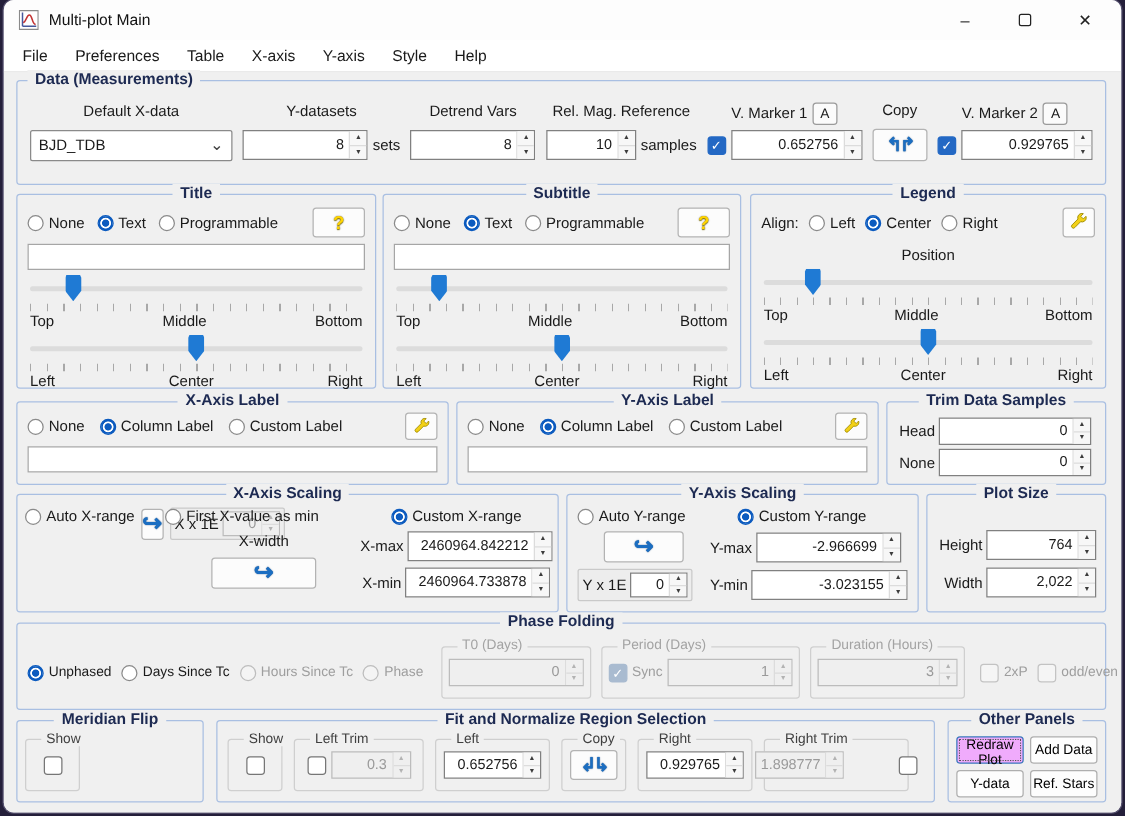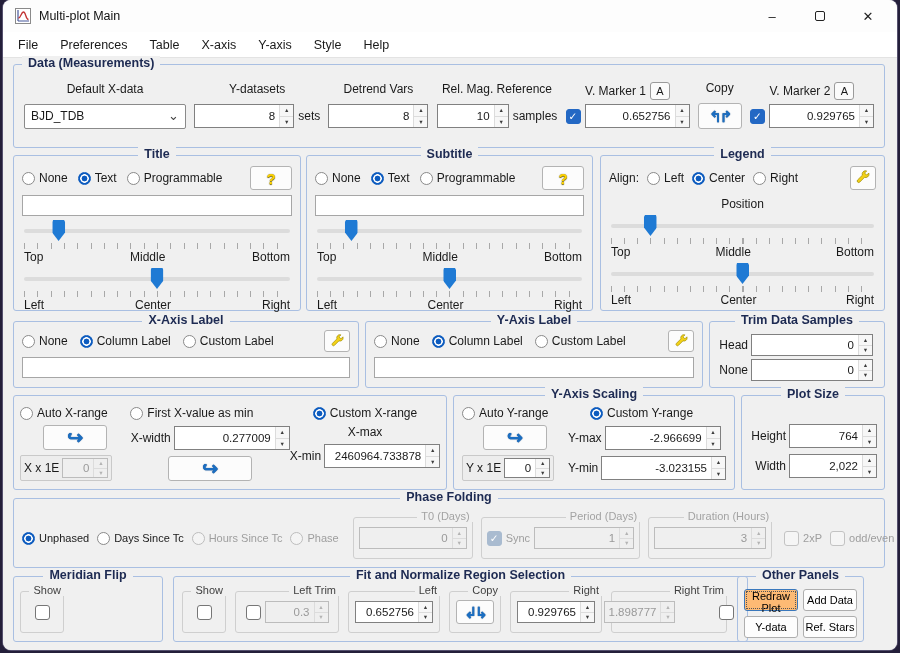--- a/index.html
+++ b/index.html
@@ -17,21 +17,21 @@
   .menubar { height:26px; background:#ffffff; border-bottom:1px solid #e3e3e3; display:flex; align-items:center; padding-left:15px; }
   .mi { padding:3px 11px; font-size:12.5px; }
   .mi:first-child { padding-left:0; }
   
   .content { position:relative; height:592px; background:#f0f0f0; }
   .gb { position:absolute; border:1px solid #a9bfe2; border-radius:3px; }
   .gbt { position:absolute; top:-9px; left:0; width:100%; text-align:center; line-height:15px; pointer-events:none; }
   .gbt span { background:#f0f0f0; padding:0 6px; font-weight:700; font-size:12.5px; color:#1d2a52; }
   .gbt.tl { text-align:left; padding-left:8px; }
   .sgb { position:relative; border:1px solid #cfcfcf; border-radius:3px; height:42px; display:flex; align-items:center; justify-content:center; gap:4px; padding:0 5px; }
-  .sgt { position:absolute; top:-8px; left:2px; width:100%; text-align:right; line-height:13px; pointer-events:none; }
+  .sgt { position:absolute; top:-8px; left:12px; width:100%; text-align:left; line-height:13px; pointer-events:none; }
   .sgt span { background:#f0f0f0; padding:0 4px; font-size:11px; color:#3f3f3f; }
   .sgb.dis .sgt span { color:#a3a3a3; }
   
   .combo { display:inline-flex; align-items:center; background:#fff; border:1px solid #8a8a8a; border-radius:2px; height:25px; padding:0 6px; }
   .combo .cv { flex:1; font-size:12px; }
   .combo .chev { color:#444; font-size:13px; line-height:10px; }
   .spin { display:inline-flex; align-items:stretch; border:1px solid #808080; background:#fff; height:24px; font-size:11.5px; }
   .spin .v { flex:1; display:flex; align-items:center; justify-content:flex-end; padding:0 4px; white-space:nowrap; }
   .spin .btns { width:14px; display:flex; flex-direction:column; border-left:1px solid #dcdcdc; }
   .spin .btns i { flex:1; display:flex; align-items:center; justify-content:center; font-style:normal; font-size:5.5px; color:#3c3c3c; background:#f7f7f7; }
@@ -46,21 +46,21 @@
   .rb.disb { border-color:#bdbdbd; background:#f4f4f4; }
   .radio.disl .rtxt { color:#9e9e9e; }
   .cb { width:15px; height:15px; border:1px solid #767676; border-radius:3px; background:#fff; display:inline-flex; align-items:center; justify-content:center; font-size:10.5px; color:#fff; flex:0 0 15px; }
   .cb.on { background:#2368c4; border-color:#2368c4; }
   .cb.on::after { content:"✓"; }
   .cb.dison { background:#a9bbd0; border-color:#a9bbd0; }
   .cb.dison::after { content:"✓"; }
   .cb.disoff { border-color:#c3c3c3; background:#f5f5f5; }
   .txtin { display:block; height:21px; border:1px solid #a6a6a6; background:#fff; width:calc(100% - 16px); margin:5px 8px 0; font:inherit; padding:0 4px; }
   .btn { border:1px solid #aeaeae; border-radius:3px; background:#fdfdfd; font-family:inherit; font-size:11.5px; height:22px; }
-  .btn.focusbtn { background:#fdba74; border-color:#3a78bc; outline:1px dotted #555; outline-offset:-3px; }
+  .btn.focusbtn { background:#f0abfc; border-color:#3a78bc; outline:1px dotted #555; outline-offset:-3px; }
   .iconbtn { border:1px solid #b3b3b3; border-radius:3px; background:#fcfcfc; display:inline-flex; align-items:center; justify-content:center; }
   .qmark { color:#ffd400; font-weight:700; font-size:15px; text-shadow:0 1px 1px #7a6a00, 0 0 1px #555; }
   .arr { color:#1b6ec2; font-weight:700; font-size:19px; line-height:1; text-shadow:0 0 1px #0a3a70; }
   .arr.sm { font-size:15px; letter-spacing:-2px; }
   .abtn { width:20px; height:18px; border:1px solid #9a9a9a; border-radius:3px; background:#fbfbfb; font-size:11px; display:inline-flex; align-items:center; justify-content:center; margin-left:4px; }
   
   .sldblk { margin:4px 10px 0; }
   .sld { position:relative; height:22px; }
   .sld .track { position:absolute; left:0; right:0; top:9px; height:4px; background:#dcdcdc; border-radius:2px; }
   .sld .handle { position:absolute; top:0; width:13px; height:21px; background:#1f7ad4; transform:translateX(-50%); clip-path:polygon(8% 0,92% 0,100% 10%,100% 60%,50% 100%,0 60%,0 10%); }
@@ -402,22 +402,23 @@
           <span class="v">0</span>
           <span class="btns">
               <i class="su"></i>
               <i class="sd"></i>
             </span>
         </div>
       </div>
     </div>
 
     <div class="gb" style="left:10px; top:337px; width:434px; height:95px;">
+      <div class="gbt"><span>X-Axis Scaling</span></div>
       <div class="row" style="align-items:flex-start; padding:10px 6px 0; justify-content:space-between;">
-        <div style="width:112px; display:flex; flex-direction:column; gap:5px; align-items:center;justify-content:flex-end;">
+        <div style="width:112px; display:flex; flex-direction:row; gap:5px; align-items:center;">
           <label class="radio" style="align-self:flex-start;">
               <span class="rb"></span>
               <span class="rtxt">Auto X-range</span>
             </label>
           <button class="iconbtn" style="width:64px;height:25px;">
               <span class="arr">↪</span>
             </button>
           <div class="expbox" style="align-self:flex-start;">
             <span class="ll">X x 1E</span>
             <div class="spin dis" style="width:46px;height:20px;">
@@ -429,39 +430,39 @@
             </div>
           </div>
         </div>
         <div style="width:162px; display:flex; flex-direction:column; gap:6px; align-items:center;">
           <label class="radio" style="align-self:flex-start;">
               <span class="rb"></span>
               <span class="rtxt">First X-value as min</span>
             </label>
           <div class="lr">
             <span class="ll">X-width</span>
-            <div class="spin" style="width:116px;">
-              <span class="v">0.277009</span>
-              <span class="btns">
-                  <i class="su"></i>
-                  <i class="sd"></i>
-                </span>
-            </div>
           </div>
           <button class="iconbtn" style="width:84px;height:25px;">
               <span class="arr">↪</span>
             </button>
         </div>
         <div style="width:150px; display:flex; flex-direction:column; gap:5px;align-items:center;">
           <label class="radio">
               <span class="rb sel"></span>
               <span class="rtxt">Custom X-range</span>
             </label>
           <div class="lr">
             <span class="ll">X-max</span>
+            <div class="spin" style="width:116px;">
+              <span class="v">2460964.842212</span>
+              <span class="btns">
+                  <i class="su"></i>
+                  <i class="sd"></i>
+                </span>
+            </div>
           </div>
           <div class="lr">
             <span class="ll">X-min</span>
             <div class="spin" style="width:116px;">
               <span class="v">2460964.733878</span>
               <span class="btns">
                   <i class="su"></i>
                   <i class="sd"></i>
                 </span>
             </div>
@@ -668,21 +669,21 @@
             <span class="btns">
                 <i class="su"></i>
                 <i class="sd"></i>
               </span>
           </div>
           <span class="cb"></span>
         </div>
       </div>
     </div>
 
-    <div class="gb" style="left:734px; top:518px; width:127px; height:66px;">
+    <div class="gb" style="left:755px; top:518px; width:127px; height:66px;">
       <div class="gbt"><span>Other Panels</span></div>
       <div style="display:grid; grid-template-columns:1fr 1fr; gap:5px; padding:12px 6px 0;">
         <button class="btn focusbtn" style="font-size:11px;">Redraw Plot</button>
         <button class="btn" style="font-size:11px;">Add Data</button>
         <button class="btn" style="font-size:11px;">Y-data</button>
         <button class="btn" style="font-size:11px;">Ref. Stars</button>
       </div>
     </div>
 
   </div>

